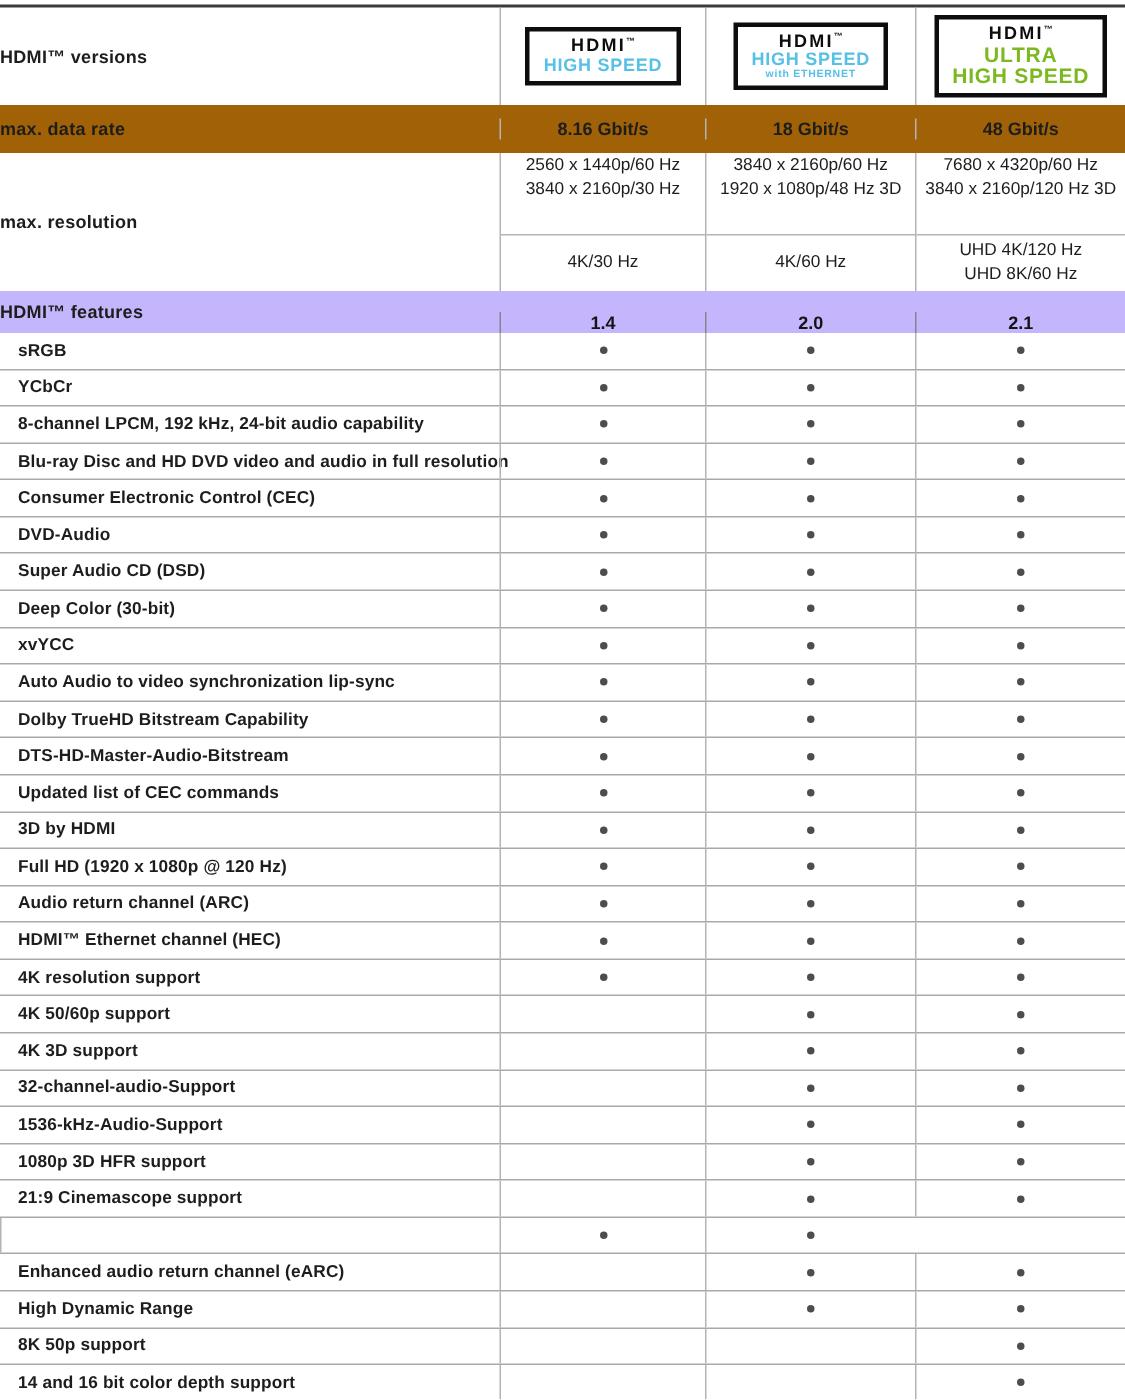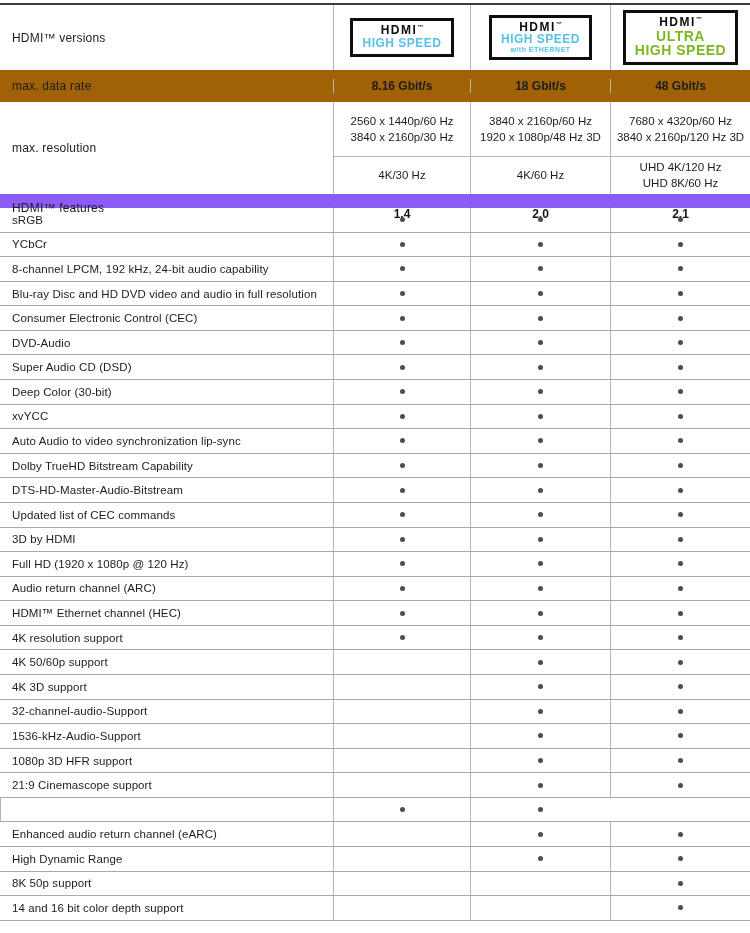--- a/index.html
+++ b/index.html
@@ -6,48 +6,48 @@
   html,body { background:#ffffff; }
   body { font-family:"Liberation Sans", sans-serif; color:#1d1d1b; }
   .page { width:750px; height:933px; background:#fff; position:relative; padding-top:3px; overflow:hidden; }
   .top-rule { height:2px; background:#3c3c3c; width:100%; }
 
   .grid { display:grid; grid-template-columns:333px 137px 140px 140px; }
   .vline { border-left:1px solid #b4b4b4; }
 
   
   .versions-row { height:65px; align-items:center; }
-  .label-cell { padding-left:12px; font-weight:400; font-size:12px; letter-spacing:.2px; }
+  .label-cell { padding-left:0; font-weight:700; font-size:12px; letter-spacing:.2px; }
   .badge-cell { display:flex; justify-content:center; align-items:center; height:100%; }
   .badge { border:3px solid #0d0d0d; background:#fff; padding:3px 9px 4px; text-align:center; line-height:1.05; }
   .badge .logo { font-weight:800; font-size:12px; letter-spacing:1.5px; color:#0d0d0d; }
   .badge .logo sup { font-size:6px; letter-spacing:0; }
   .badge .line-blue { color:#56c0e6; font-weight:700; font-size:12px; letter-spacing:.5px; }
   .badge .line-blue-sm { color:#56c0e6; font-weight:700; font-size:7px; letter-spacing:.5px; }
   .badge .line-green { color:#7cb820; font-weight:700; font-size:14px; letter-spacing:.5px; }
 
   
   .rate-row { height:32px; background:#a16207; align-items:center; }
   .rate-val { text-align:center; font-weight:700; font-size:12px; }
 
   
   .res-row { height:92px; }
   .res-label { display:flex; align-items:center; }
   .res-col { display:flex; flex-direction:column; height:100%; text-align:center; font-size:11.5px; }
-  .res-a { height:54px; display:flex; flex-direction:column; justify-content:center; line-height:1.4; }
+  .res-a { height:54px; display:flex; flex-direction:column; line-height:1.4; }
   .res-b { flex:1; border-top:1px solid #b4b4b4; display:flex; flex-direction:column; justify-content:center; line-height:1.35; }
 
   
-  .feat-head { height:14px; background:#8b5cf6; align-items:center; }
+  .feat-head { height:28px; background:#c4b5fd; align-items:center; }
   .feat-head .vline { border-left-color:rgba(60,70,0,.45); }
   .feat-head .ver { text-align:center; font-weight:700; font-size:12px; color:#141414;margin-top:13px; }
 
   
   .feature-row { height:24.58px; border-bottom:1px solid #a9a9a9; align-items:center; }
-  .feature-label { padding-left:12px; font-size:11.5px; font-weight:400; letter-spacing:.1px; white-space:nowrap; }
+  .feature-label { padding-left:12px; font-size:11.5px; font-weight:700; letter-spacing:.1px; white-space:nowrap; }
   .dot-cell { display:flex; justify-content:center; align-items:center; height:100%; }
   .dot { width:5px; height:5px; border-radius:50%; background:#4d4d4d; }
 </style>
 </head>
 <body>
 
 <div class="page">
   <div class="top-rule"></div>
 
   <div class="grid versions-row">

